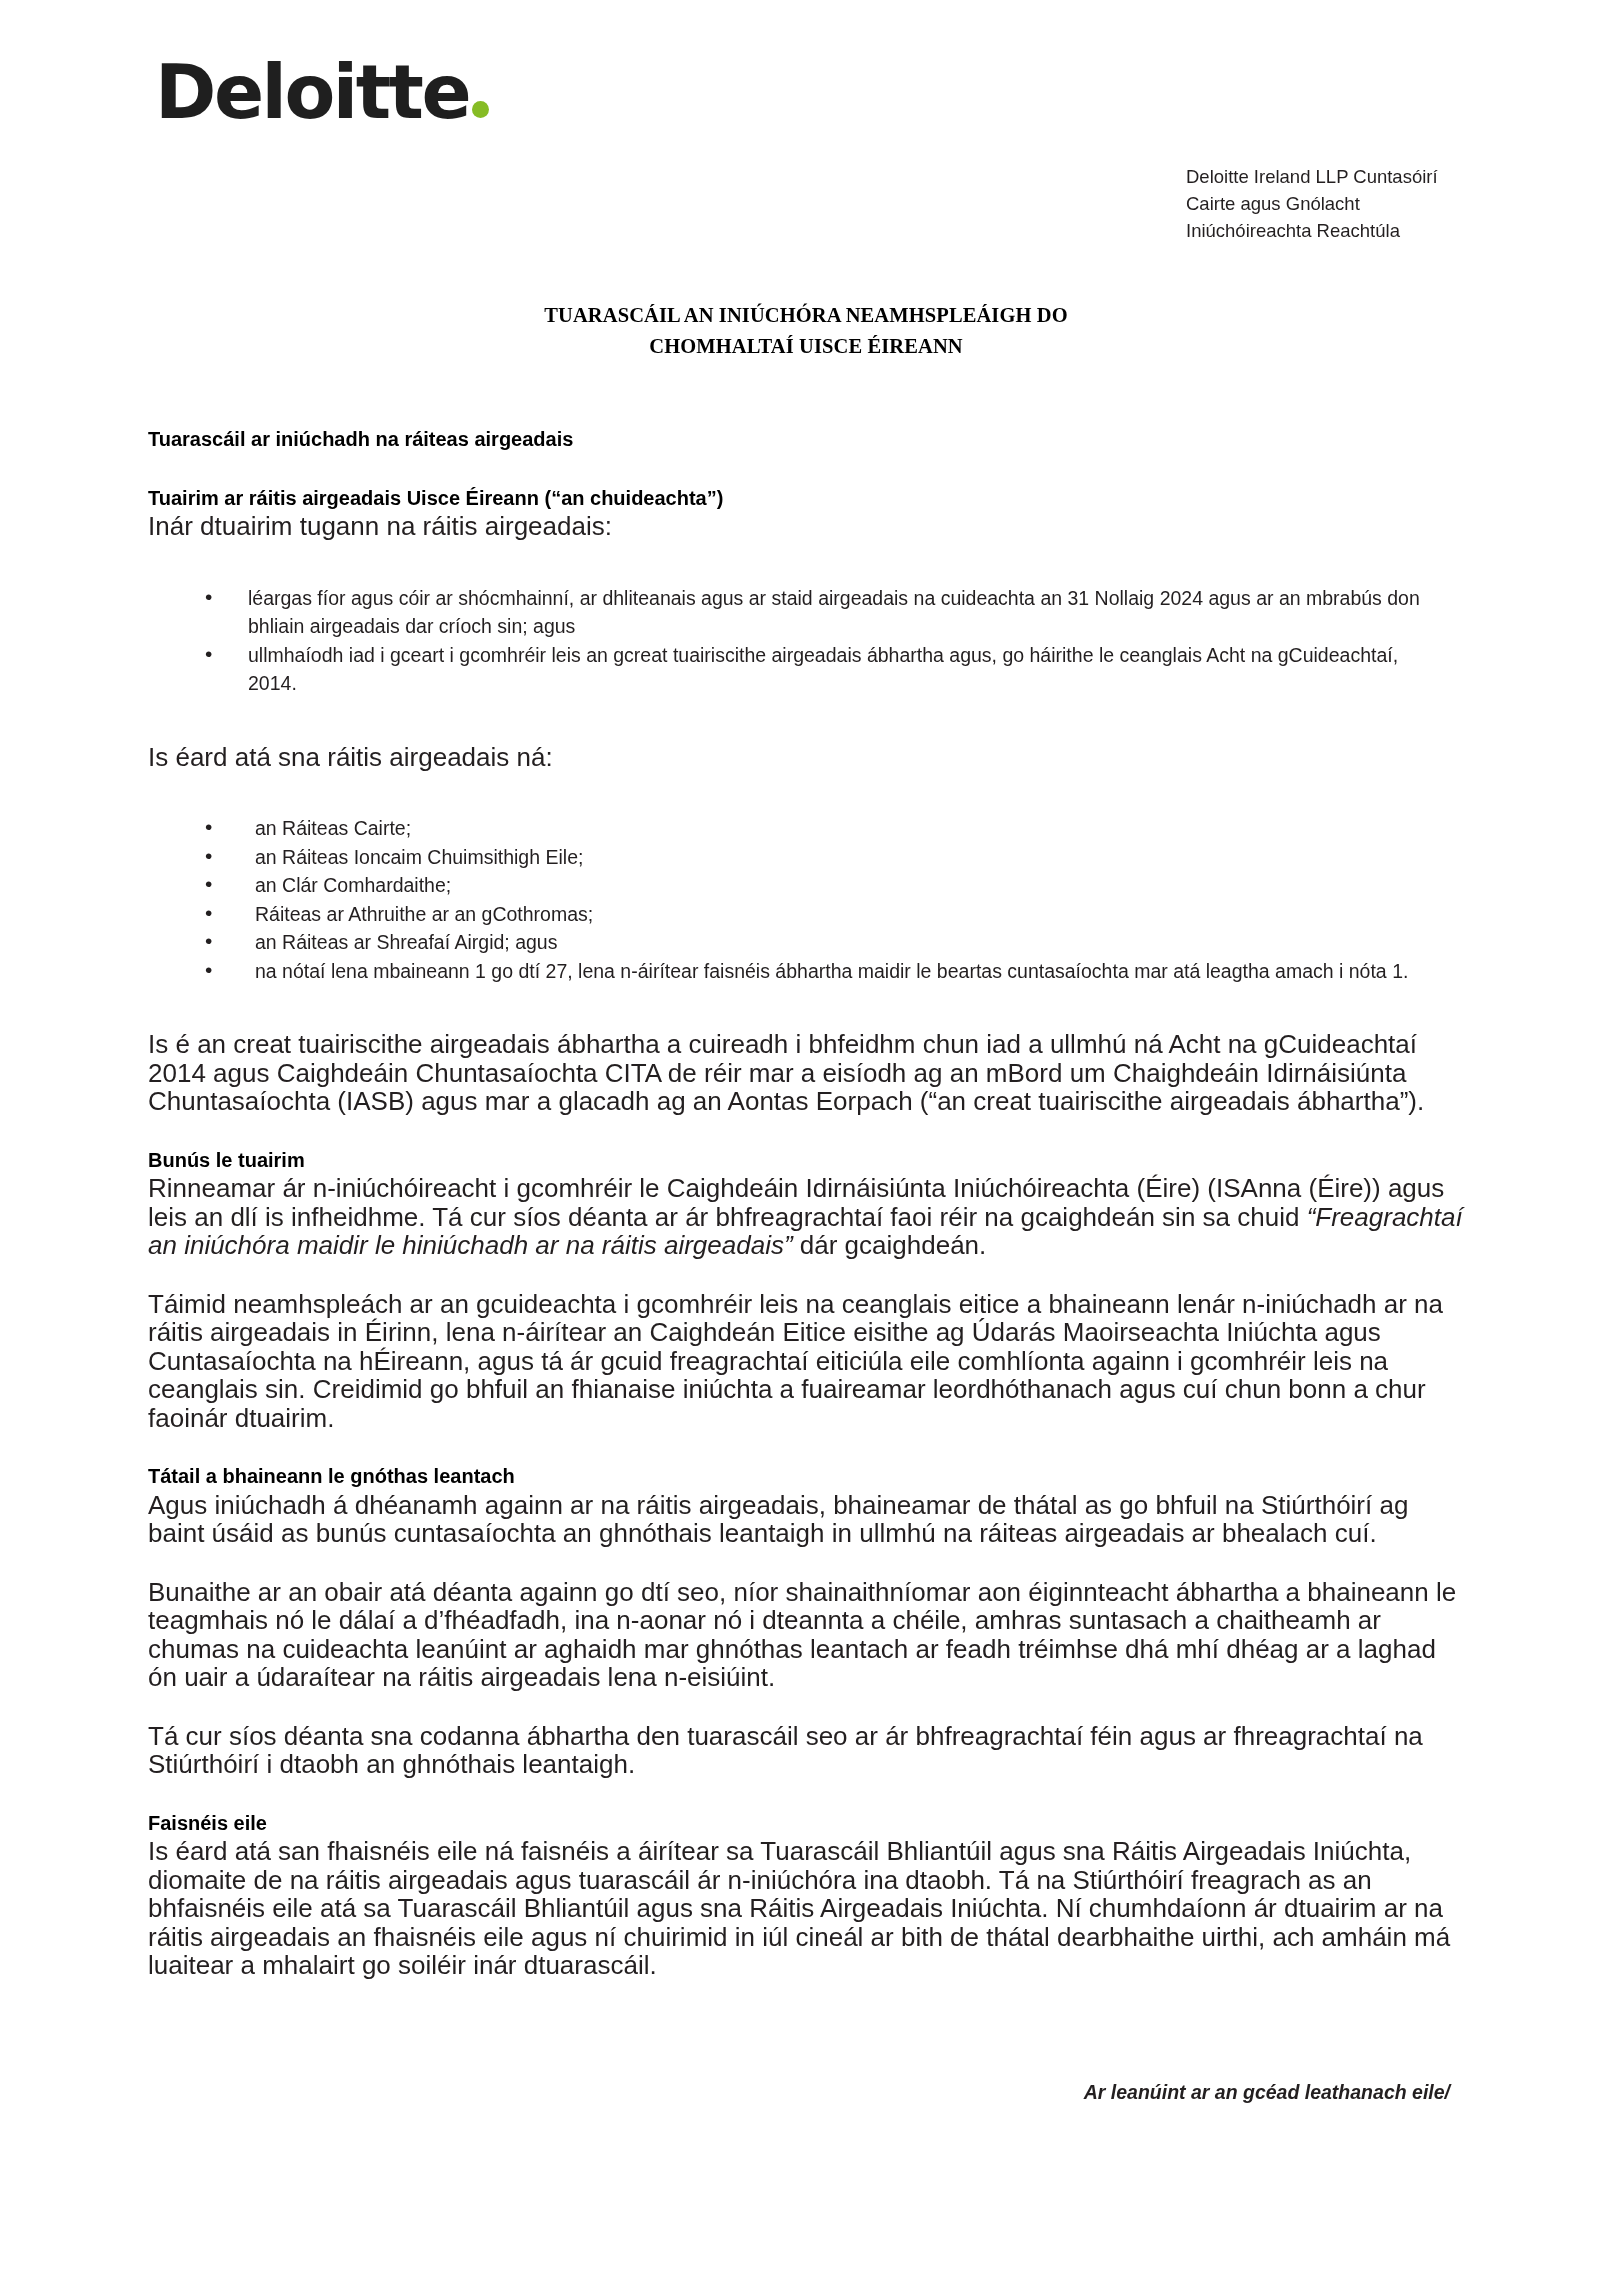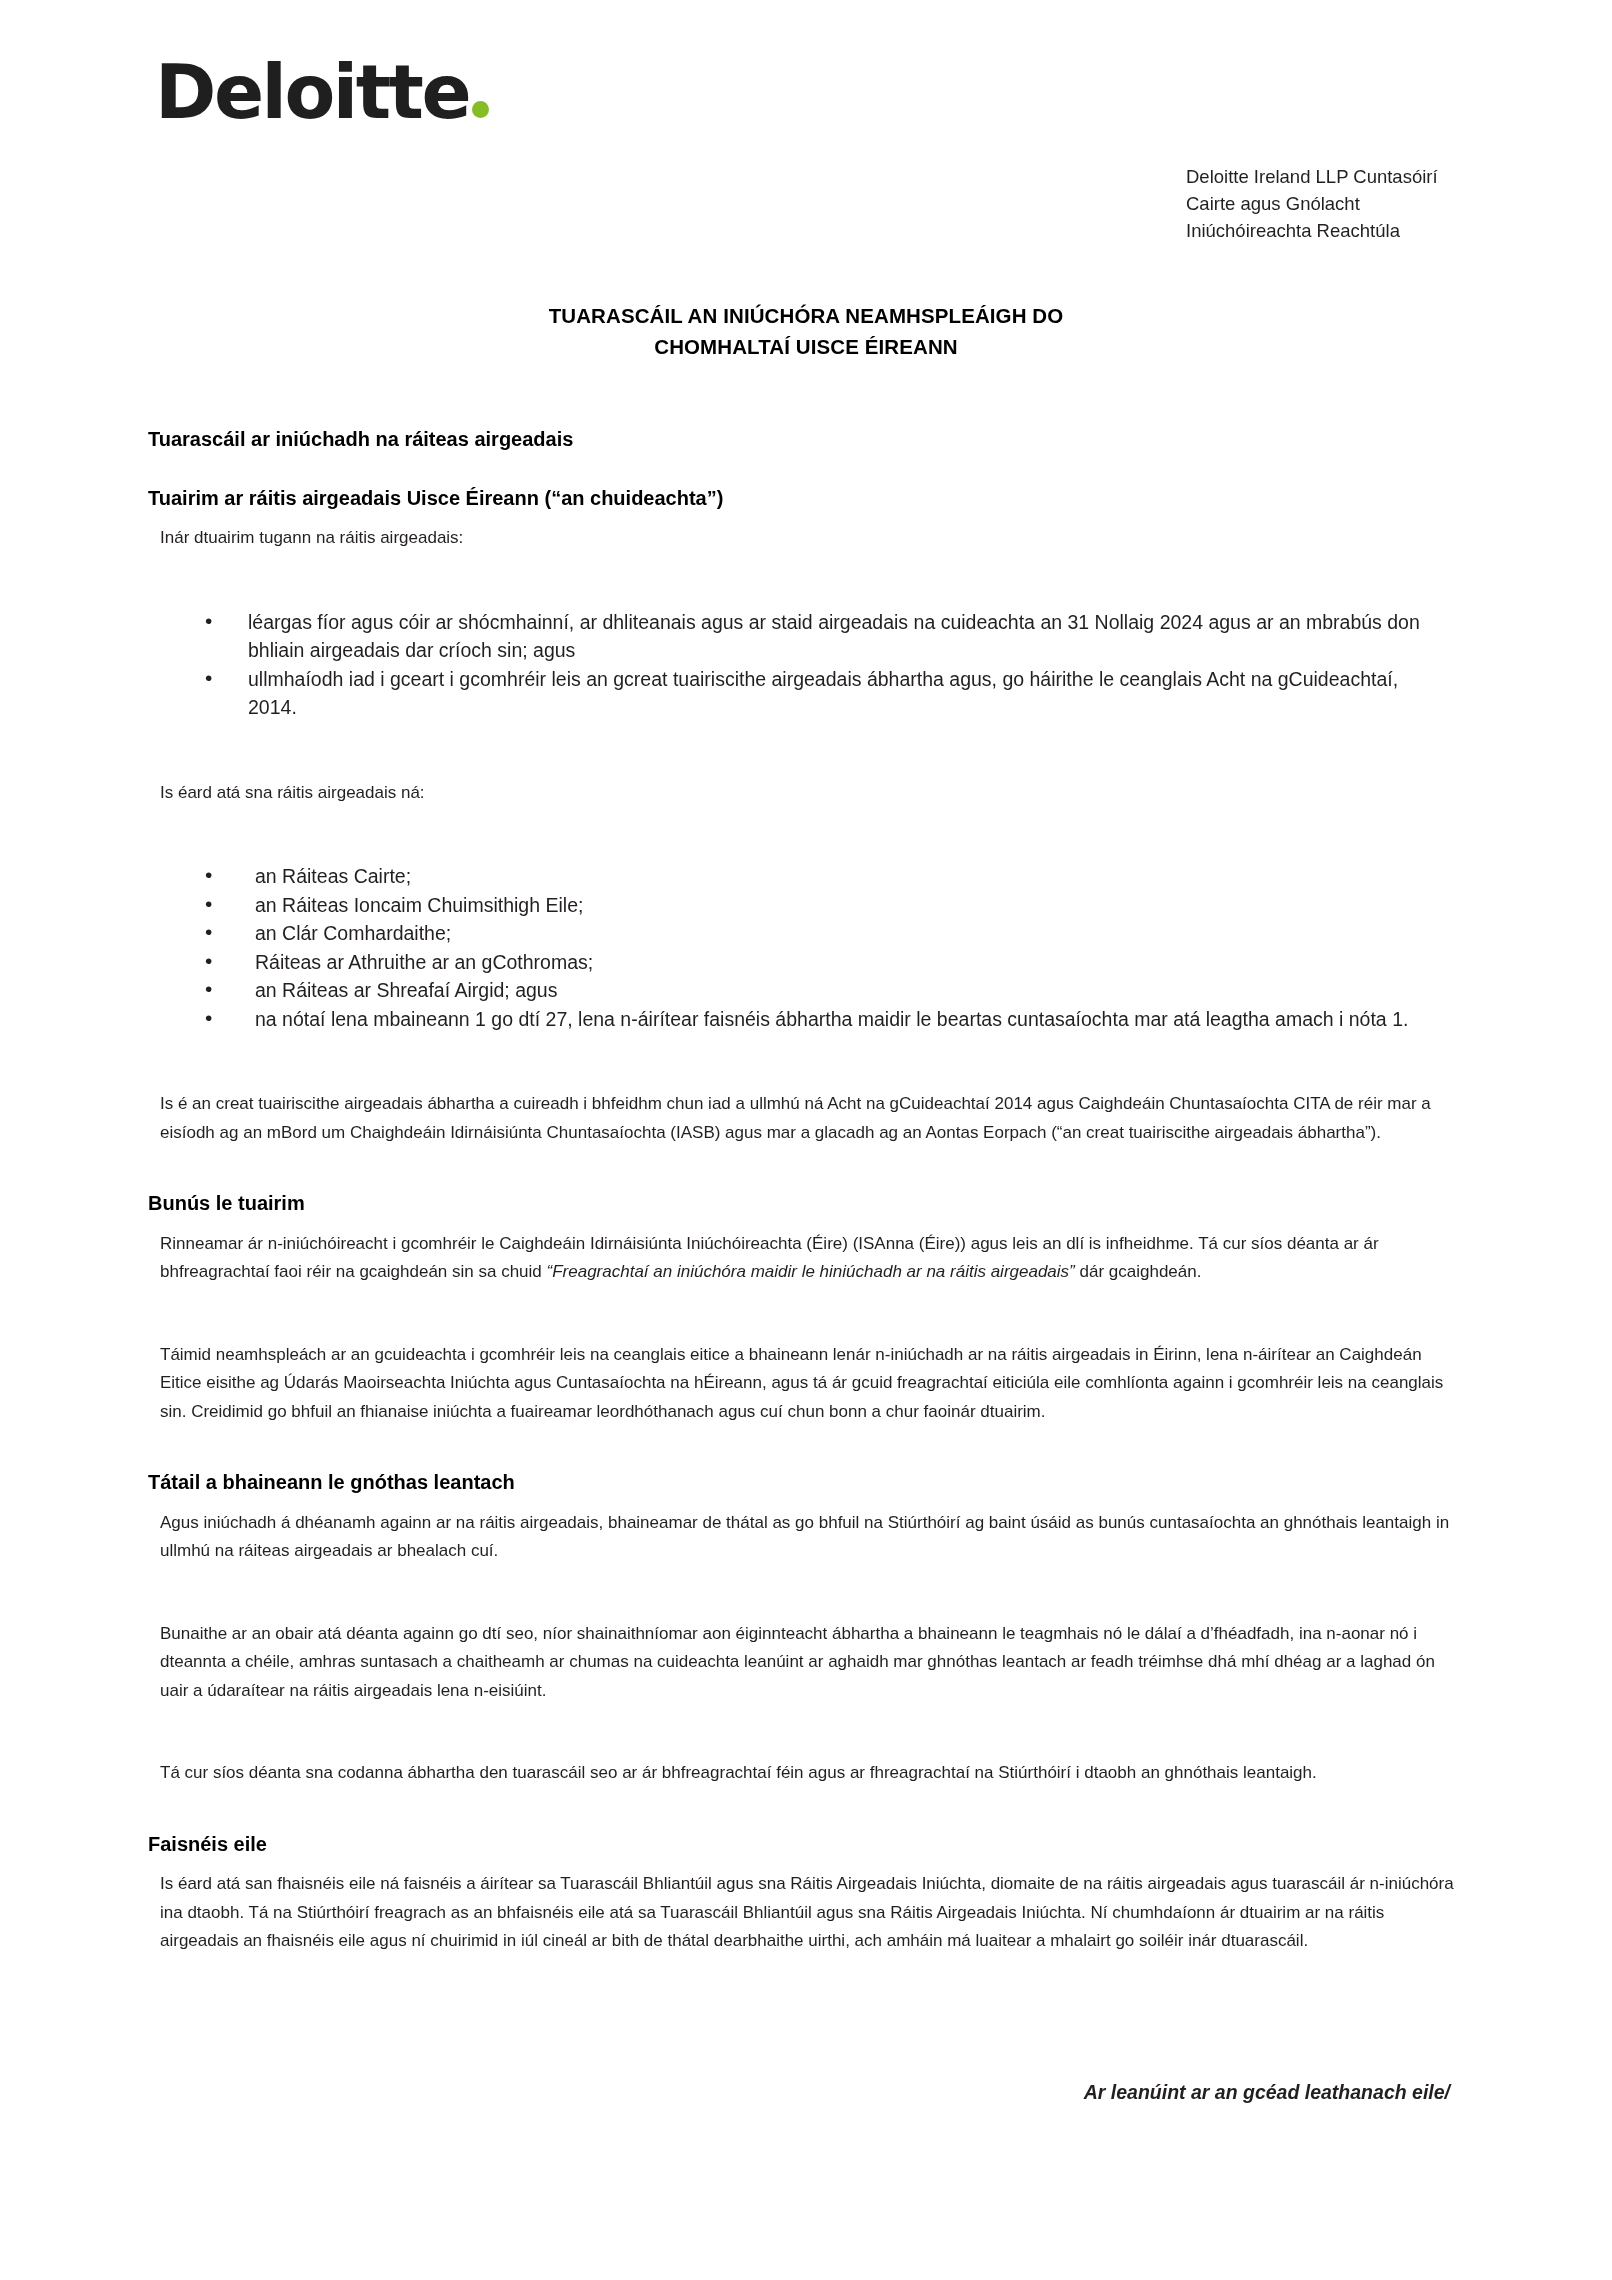--- a/index.html
+++ b/index.html
@@ -61,32 +61,33 @@
     position: absolute;
     left: 0;
     right: 0;
     top: 300px;
     text-align: center;
     font-weight: bold;
     font-size: 20.5px;
     line-height: 31px;
     letter-spacing: 0.1px;
     color: #000;
+    font-family: Liberation Serif, serif;
   }
 
   
   .body-wrap {
     position: absolute;
     left: 148px;
     top: 425px;
     width: 1318px;
   }
   p.t {
-    margin: 12px;
-    font-size: 17px;
+    margin: 0;
+    font-size: 26px;
     line-height: 28.5px;
     color: #231f20;
     text-align: left;
   }
   .h {
     font-weight: bold;
     font-size: 20px;
     line-height: 28.5px;
     color: #000;
     margin: 0;

